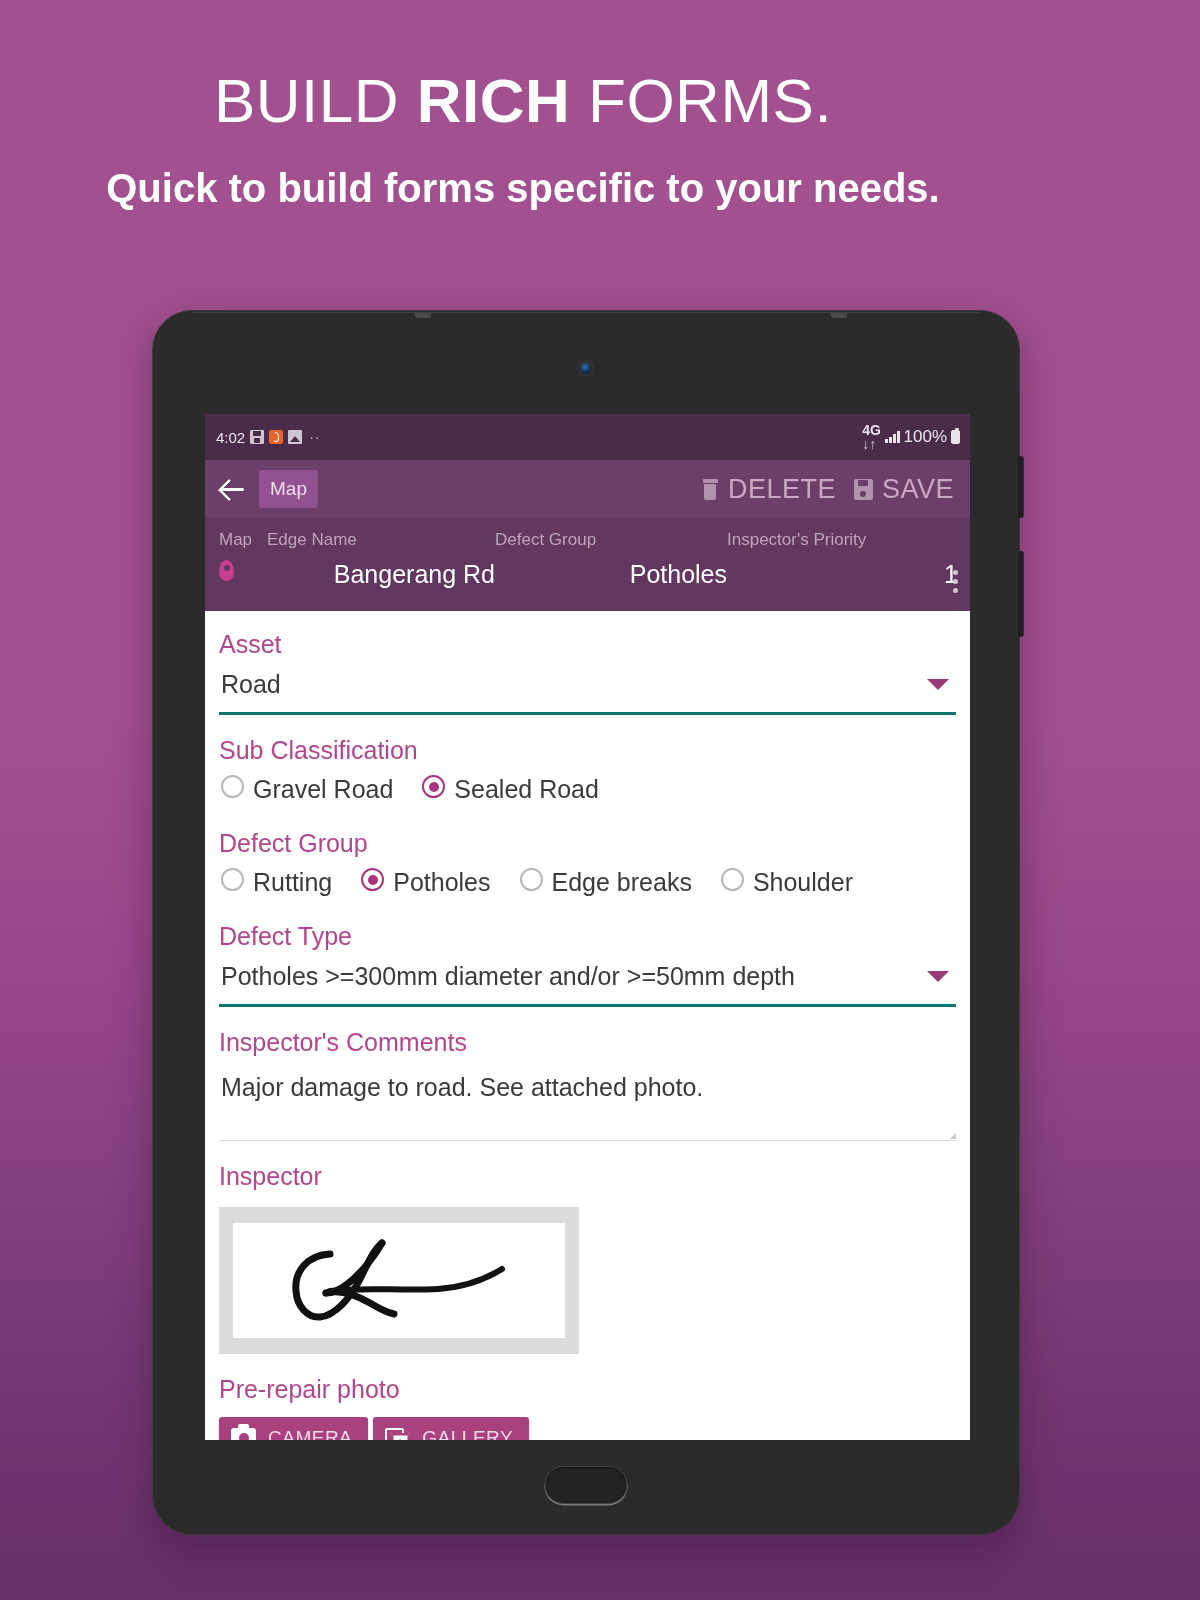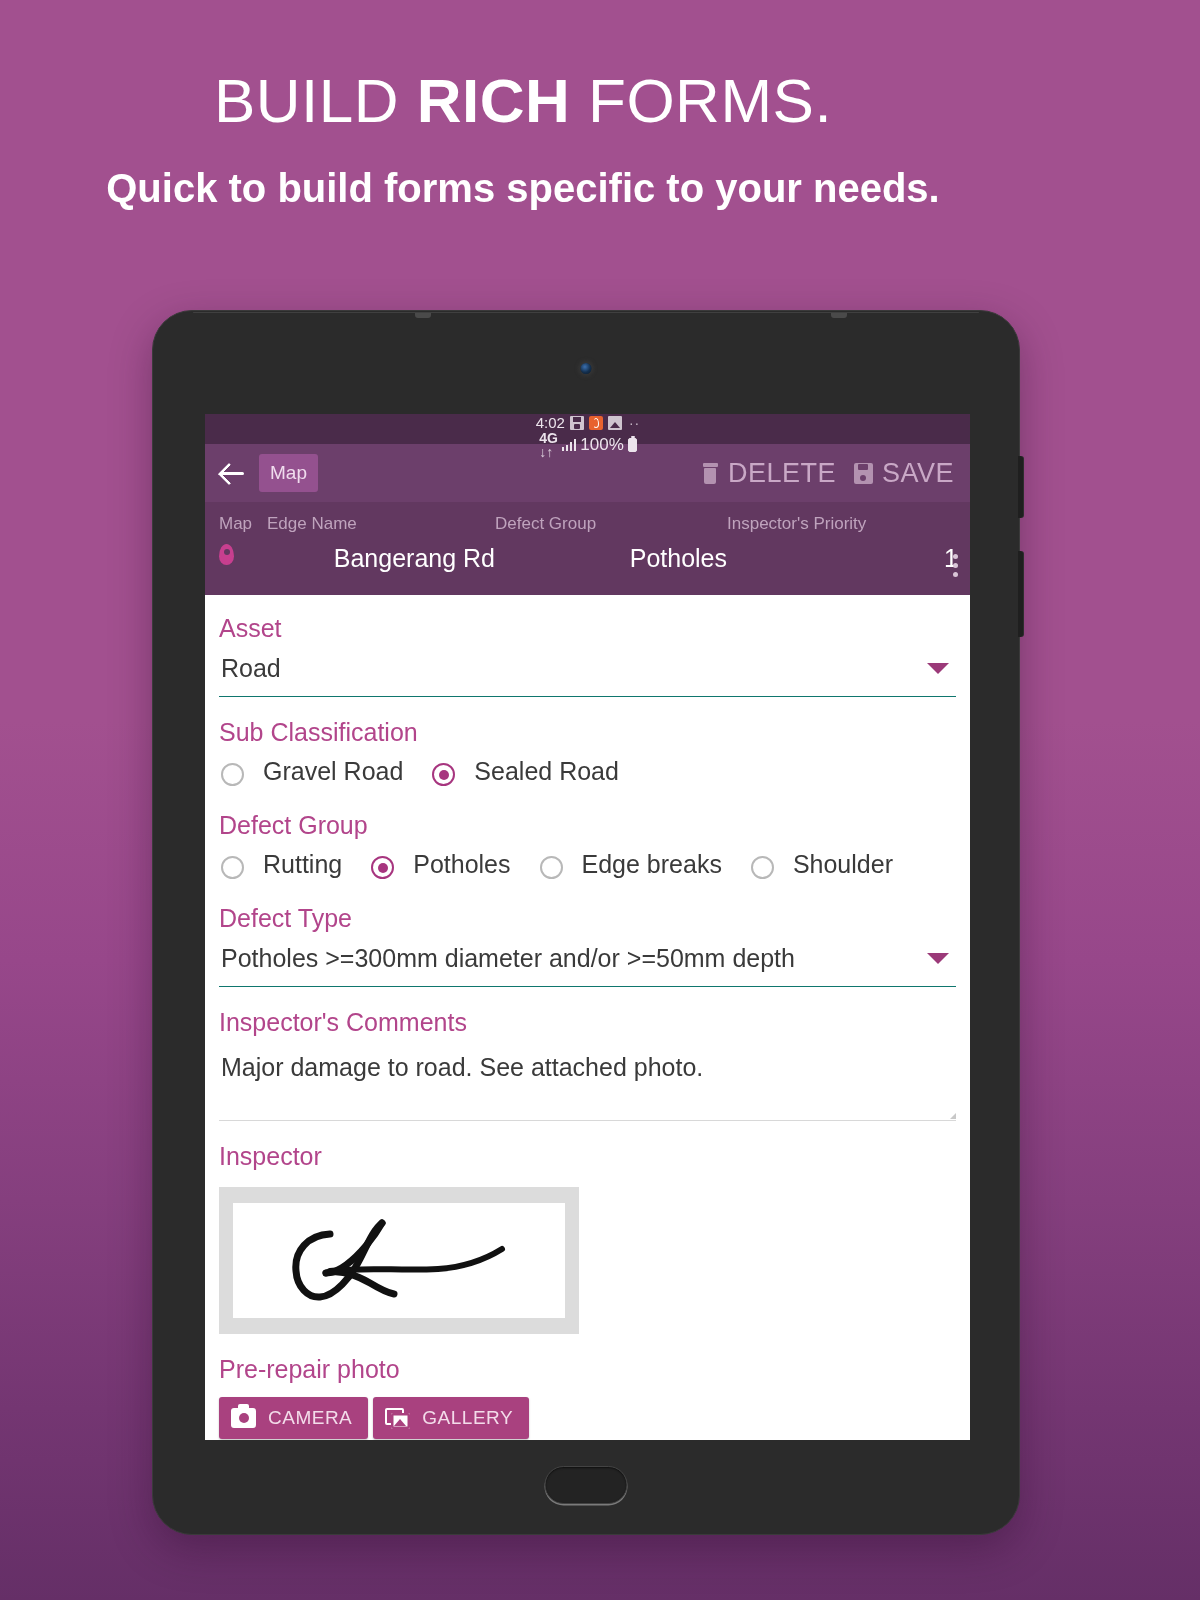--- a/index.html
+++ b/index.html
@@ -121,29 +121,28 @@
     left: 52px;
     top: 103px;
     width: 765px;
     height: 1026px;
     background: #ffffff;
     overflow: hidden;
   }
 
   
   .statusbar {
-    height: 30px;
+    height: 46px;
     background: #4a2b4a;
     display: flex;
     align-items: center;
     justify-content: space-between;
     padding: 0 10px 0 11px;
     color: #ece4ec;
     font-size: 15px;
-    flex-direction: column;
   }
   .sb-left { display: flex; align-items: center; gap: 5px; }
   .sb-time { font-size: 15px; letter-spacing: 0px; }
   .sb-ico {
     width: 14px; height: 14px;
     display: inline-block;
     position: relative;
   }
   .ico-save {
     background: #cfc4cf;
@@ -347,43 +346,43 @@
   }
   .f-label {
     color: #b2458b;
     font-size: 25px;
     font-weight: 400;
   }
   .field-row {
     display: flex;
     align-items: center;
     justify-content: space-between;
-    border-bottom: 1px solid #0f766e;
+    border-bottom: 3px solid #0f766e;
     padding: 11px 3px 13px 2px;
   }
   .field-value {
     color: #3a3a3a;
     font-size: 25px;
   }
   .caret {
     width: 0; height: 0;
     border-left: 11px solid transparent;
     border-right: 11px solid transparent;
     border-top: 11px solid #9b3a79;
     margin-right: 4px;
   }
   .radio-row {
     display: flex;
     align-items: center;
     padding: 10px 0 4px 2px;
   }
   .radio-item {
     display: flex;
-    align-items: flex-end;
-    gap: 19px;
+    align-items: flex-start;
+    gap: 9px;
     margin-right: 29px;
     cursor: pointer;
   }
   .radio-item .dot {
     width: 23px; height: 23px;
     border-radius: 50%;
     border: 2px solid #b8b8b8;
     position: relative;
     flex: none;
   }

